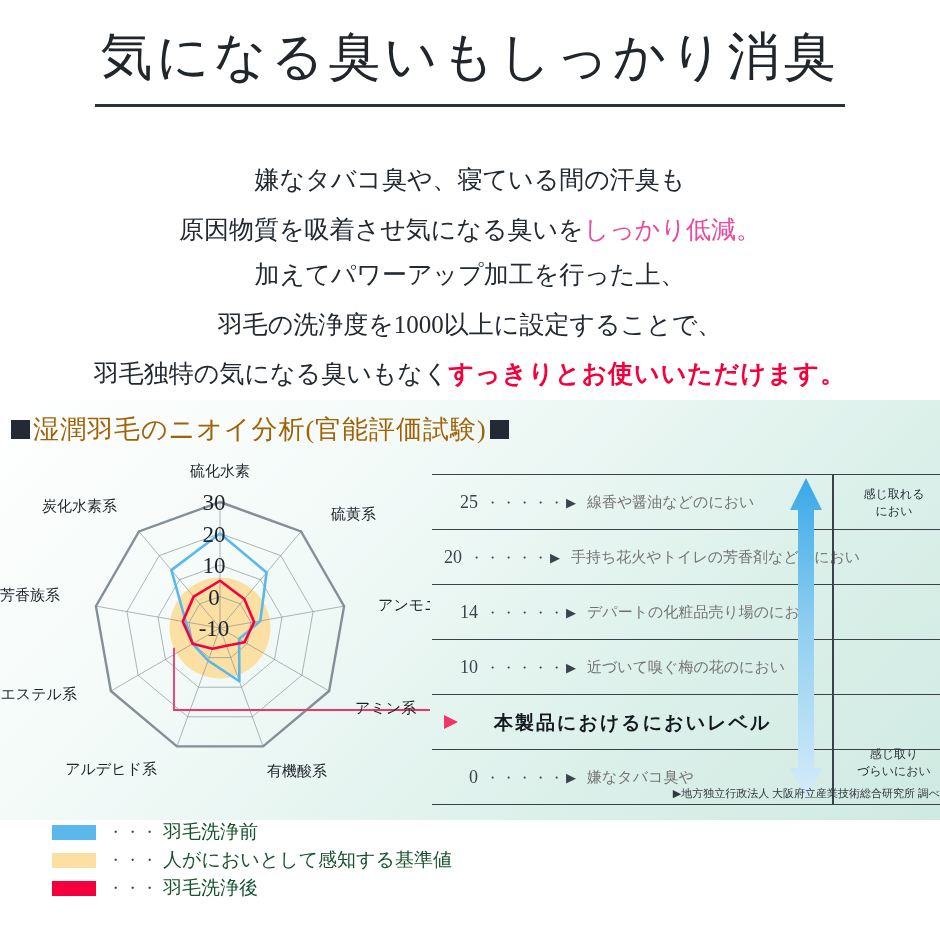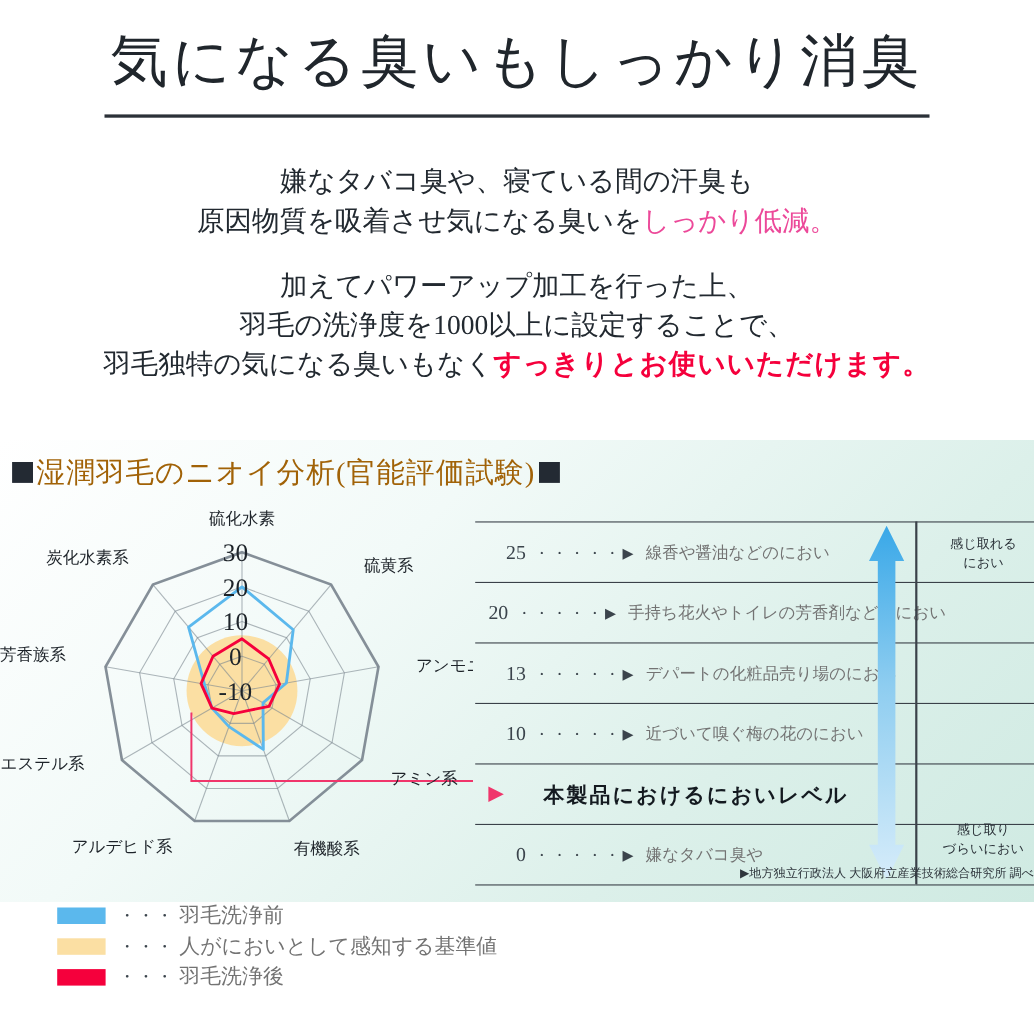--- a/index.html
+++ b/index.html
@@ -15,21 +15,21 @@
   .main-title{
     font-size:52px;letter-spacing:4px;color:#20262c;font-weight:400;
     line-height:1.1;white-space:nowrap;
   }
   .title-rule{
     position:absolute;left:95px;top:104px;width:750px;height:3px;background:#2b3138;
   }
 
   
   .copy{position:absolute;left:0;width:940px;text-align:center;color:#222930;}
-  .copy .ln{white-space:nowrap;line-height:1.42;}
+  .copy .ln{white-space:nowrap;line-height:1.42;margin-top:14px;}
   .blk1{top:148px;font-size:25px;}
   .blk2{top:243px;font-size:25px;}
   .em-red{color:#ec4899;}
   .em-red-bold{color:#f5003c;font-weight:bold;letter-spacing:1px;}
 
   
   .section{
     position:absolute;left:0;top:400px;width:940px;height:420px;
     background:linear-gradient(135deg,#ffffff 0%,#f2faf8 34%,#dcf0ea 70%,#cfeae2 100%);
   }
@@ -61,21 +61,21 @@
   .cap-bot{top:272px;}
 
   .credit{position:absolute;left:432px;top:786px;width:508px;text-align:right;
           font-size:11px;color:#2f363d;padding-right:4px;white-space:nowrap;}
 
   
   .legend{position:absolute;left:52px;top:818px;}
   .lg-row{display:flex;align-items:center;height:28px;}
   .swatch{width:44px;height:15px;margin-right:12px;}
   .lg-dots{font-size:15px;letter-spacing:2px;color:#3b444c;margin-right:4px;}
-  .lg-txt{font-size:19px;color:#737373;white-space:nowrap;}
+  .lg-txt{font-size:19px;color:#14532d;white-space:nowrap;}
 </style>
 </head>
 <body>
 
 <div class="page">
 
   <div class="title-wrap">
     <div class="main-title">気になる臭いもしっかり消臭</div>
   </div>
   <div class="title-rule"></div>
@@ -147,21 +147,21 @@
         <div class="row" style="top: 55px; height: 55px;">
           <div class="rowinner">
             <span class="rnum">20</span>
             <span class="leader">・・・・・▶</span>
             <span class="rtxt">手持ち花火やトイレの芳香剤などのにおい</span>
           </div>
         </div>
         <div class="rowright" style="top: 55px; height: 55px;"></div>
         <div class="row" style="top: 110px; height: 55px;">
           <div class="rowinner">
-            <span class="rnum">13</span>
+            <span class="rnum">14</span>
             <span class="leader">・・・・・▶</span>
             <span class="rtxt">デパートの化粧品売り場のにおい</span>
           </div>
         </div>
         <div class="rowright" style="top: 110px; height: 55px;"></div>
         <div class="row" style="top: 165px; height: 55px;">
           <div class="rowinner">
             <span class="rnum">10</span>
             <span class="leader">・・・・・▶</span>
             <span class="rtxt">近づいて嗅ぐ梅の花のにおい</span>

